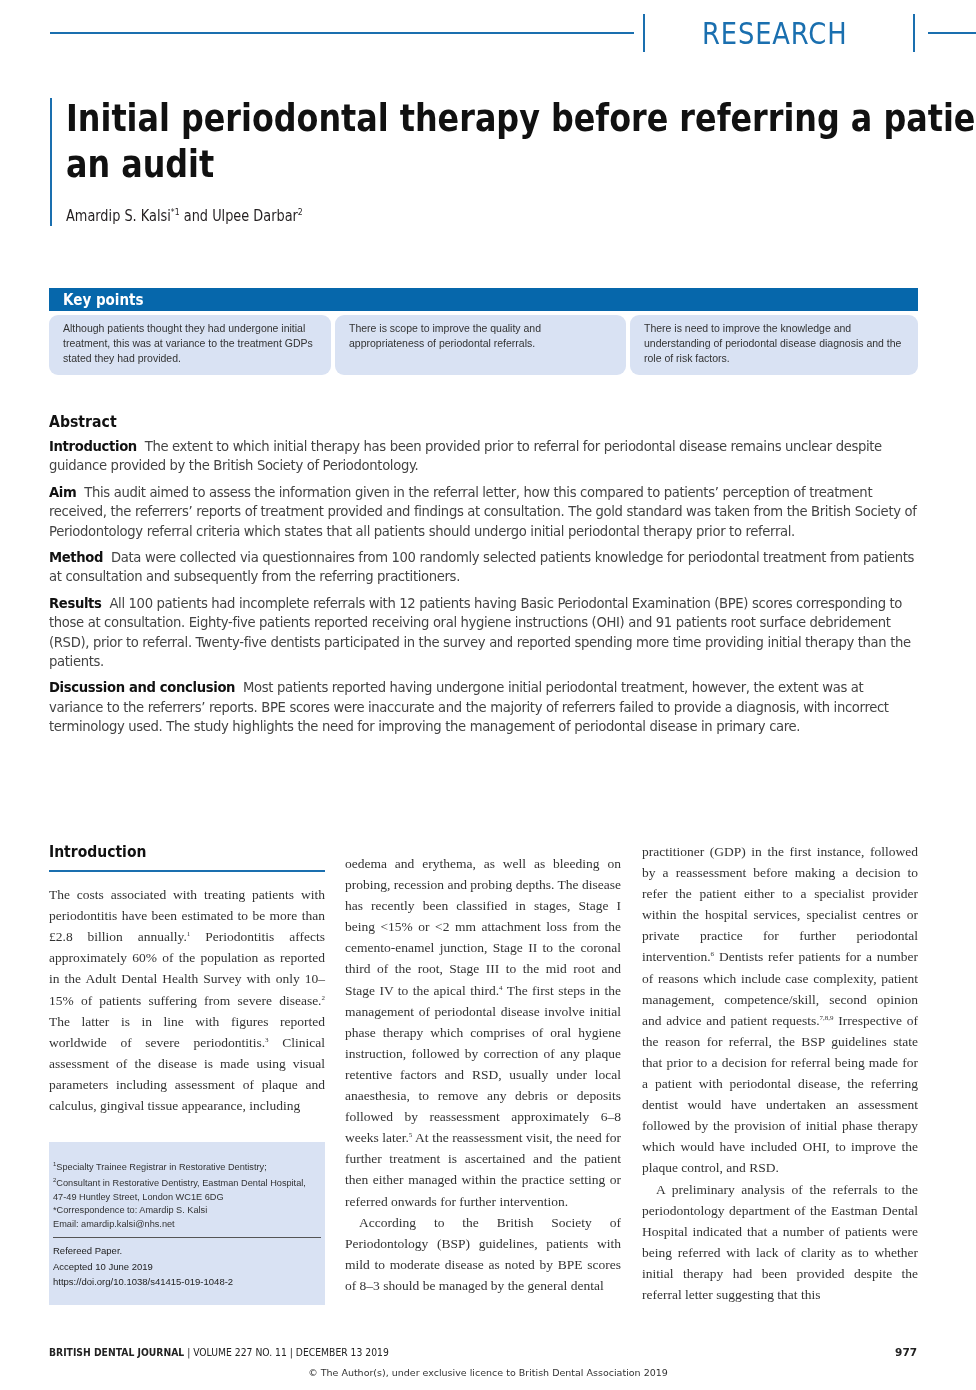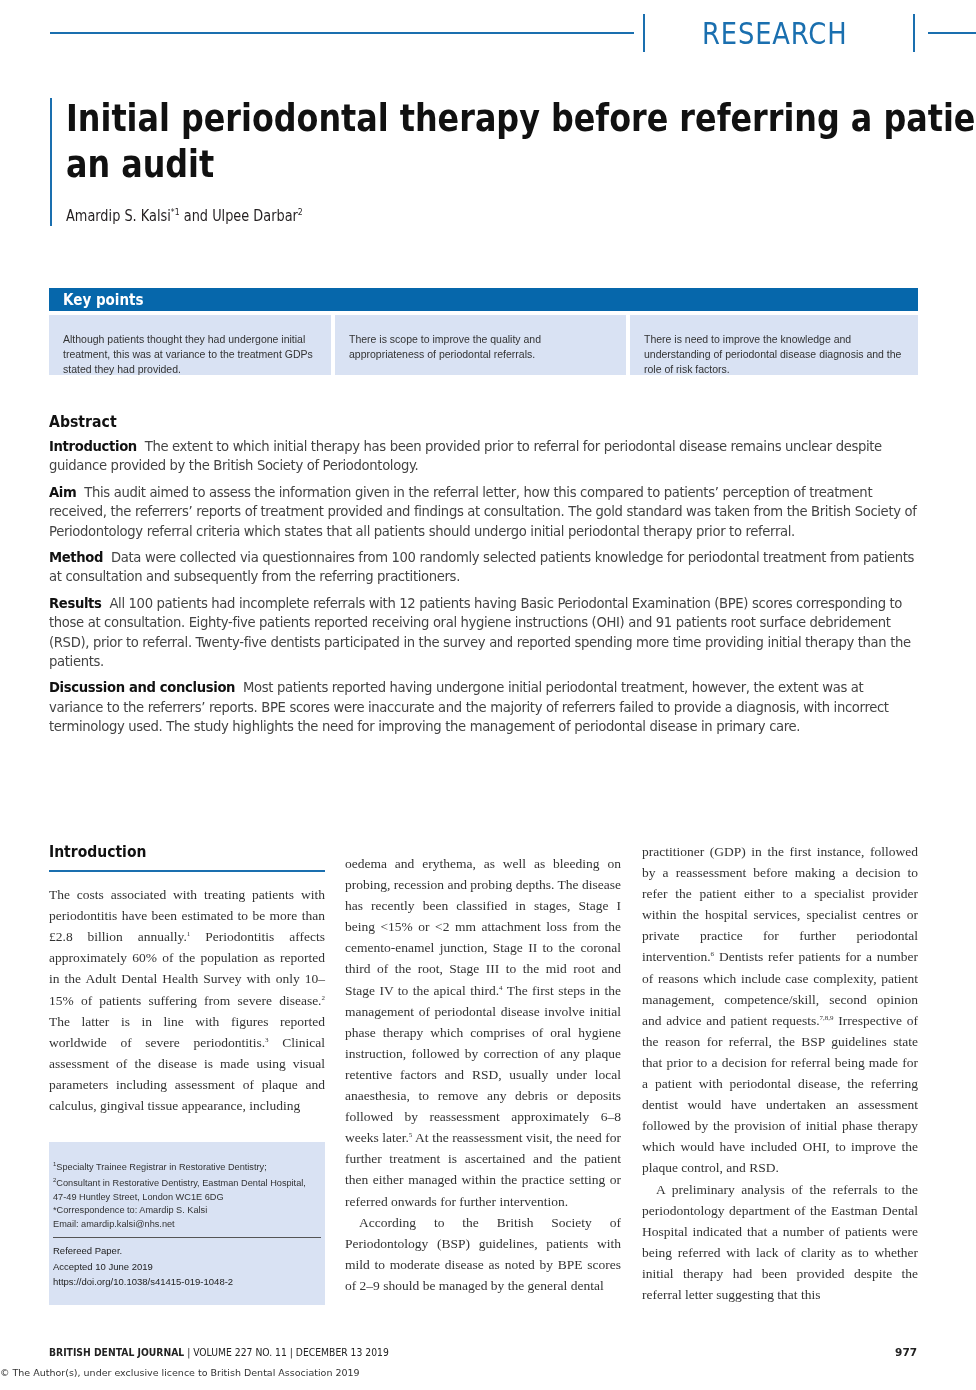--- a/index.html
+++ b/index.html
@@ -17,21 +17,21 @@
   .title-rule { position: absolute; left: 50px; top: 98px; width: 2px; height: 128px; background: #1a6faf; }
   .title { position: absolute; left: 66px; top: 96px; width: 880px; font-size: 37px; line-height: 46px; color: #111; font-family: "DejaVu Sans", sans-serif; transform: scaleX(0.86); transform-origin: left top; white-space: nowrap; }
   .authors { position: absolute; left: 66px; top: 207px; font-size: 15px; color: #231f20; font-family: "DejaVu Sans", sans-serif; transform: scaleX(0.86); transform-origin: left top; white-space: nowrap; }
   .authors sup { font-size: 9px; }
 
   
   .kp { position: absolute; left: 49px; top: 288px; width: 869px; }
   .kp-head { height: 23px; background: #0667ab; color: #fff; font-weight: bold; font-size: 15px; padding: 3px 16px 0 14px; font-family: "DejaVu Sans", sans-serif; }
   .kp-head span { display: inline-block; transform: scaleX(0.9); transform-origin: left; }
   .kp-cols { display: flex; gap: 4px; margin-top: 4px; }
-  .kp-col { flex: 1; height: 60px; background: #d9e2f3; padding: 17px 10px 0 14px; font-size: 10.5px; line-height: 15px; color: #333; }
+  .kp-col { flex: 1; height: 60px; background: #d9e2f3; padding: 6px 10px 0 14px; font-size: 10.5px; line-height: 15px; color: #333; border-radius: 9px; }
   .kp-col:first-child { flex: 0 0 282px; }
   .kp-col:nth-child(2) { flex: 0 0 291px; }
 
   
   .abstract { position: absolute; left: 49px; top: 412px; width: 870px; font-family: "DejaVu Sans", sans-serif; }
   .abs-title { font-size: 16px; font-weight: bold; color: #111; margin-bottom: 6px; transform: scaleX(0.88); transform-origin: left; }
   .abs-para { font-size: 13.2px; line-height: 19.4px; color: #444; margin-bottom: 7px; letter-spacing: -0.35px; }
   .abs-para b { color: #111; font-weight: bold; margin-right: 4px; }
 
   
@@ -49,21 +49,21 @@
   .aff { position: absolute; left: 49px; top: 1142px; width: 276px; height: 163px; background: #d9e2f3; padding: 16px 4px 0 4px; font-size: 9.2px; line-height: 13.4px; color: #333; }
   .aff-lines { padding-bottom: 6px; border-bottom: 1px solid #555; }
   .aff-lines sup { font-size: 6px; }
   .aff-ref { padding-top: 5px; font-size: 9.5px; line-height: 15.5px; color: #222; }
 
   
   .footer { position: absolute; left: 49px; top: 1346px; width: 868px; font-size: 10.5px; color: #222; font-family: "DejaVu Sans", sans-serif; }
   .footer .left { display: inline-block; transform: scaleX(0.88); transform-origin: left; white-space: nowrap; }
   .footer .left b { font-weight: bold; }
   .footer .pg { position: absolute; right: 0; top: 0; font-weight: bold; }
-  .copyright { position: absolute; left: 0; width: 976px; top: 1367px; font-size: 9.5px; color: #333; font-family: "DejaVu Sans", sans-serif; }
+  .copyright { position: absolute; left: 0; width: 976px; top: 1367px; text-align: center; font-size: 9.5px; color: #333; font-family: "DejaVu Sans", sans-serif; }
 </style>
 </head>
 <body>
 
 <div class="hdr-line-left"></div>
 <div class="hdr-bar1"></div>
 <div class="hdr-label">RESEARCH</div>
 <div class="hdr-bar2"></div>
 <div class="hdr-line-right"></div>
 
@@ -108,21 +108,21 @@
   </div>
   <div class="aff-ref">
     <div>Refereed Paper.</div>
     <div>Accepted 10 June 2019</div>
     <div>https://doi.org/10.1038/s41415-019-1048-2</div>
   </div>
 </aside>
 
 <div class="col col2">
   <p><span>oedema and erythema, as well as bleeding on probing, recession and probing depths. The disease has recently been classified in stages, Stage I being &lt;15% or &lt;2 mm attachment loss from the cemento-enamel junction, Stage II to the coronal third of the root, Stage III to the mid root and Stage IV to the apical third.</span><sup>4</sup><span> The first steps in the management of periodontal disease involve initial phase therapy which comprises of oral hygiene instruction, followed by correction of any plaque retentive factors and RSD, usually under local anaesthesia, to remove any debris or deposits followed by reassessment approximately 6–8 weeks later.</span><sup>5</sup><span> At the reassessment visit, the need for further treatment is ascertained and the patient then either managed within the practice setting or referred onwards for further intervention.</span></p>
-  <p class="indent">According to the British Society of Periodontology (BSP) guidelines, patients with mild to moderate disease as noted by BPE scores of 2–9 should be managed by the general dental</p>
+  <p class="indent">According to the British Society of Periodontology (BSP) guidelines, patients with mild to moderate disease as noted by BPE scores of 8–3 should be managed by the general dental</p>
 </div>
 
 <div class="col col3">
   <p><span>practitioner (GDP) in the first instance, followed by a reassessment before making a decision to refer the patient either to a specialist provider within the hospital services, specialist centres or private practice for further periodontal intervention.</span><sup>6</sup><span> Dentists refer patients for a number of reasons which include case complexity, patient management, competence/skill, second opinion and advice and patient requests.</span><sup>7,8,9</sup><span> Irrespective of the reason for referral, the BSP guidelines state that prior to a decision for referral being made for a patient with periodontal disease, the referring dentist would have undertaken an assessment followed by the provision of initial phase therapy which would have included OHI, to improve the plaque control, and RSD.</span></p>
   <p class="indent">A preliminary analysis of the referrals to the periodontology department of the Eastman Dental Hospital indicated that a number of patients were being referred with lack of clarity as to whether initial therapy had been provided despite the referral letter suggesting that this</p>
 </div>
 
 <footer class="footer">
   <span class="left"><b>BRITISH DENTAL JOURNAL</b><span> | </span><span>VOLUME 227  NO. 11</span><span> | </span><span>DECEMBER 13 2019</span></span>
   <span class="pg">977</span>

